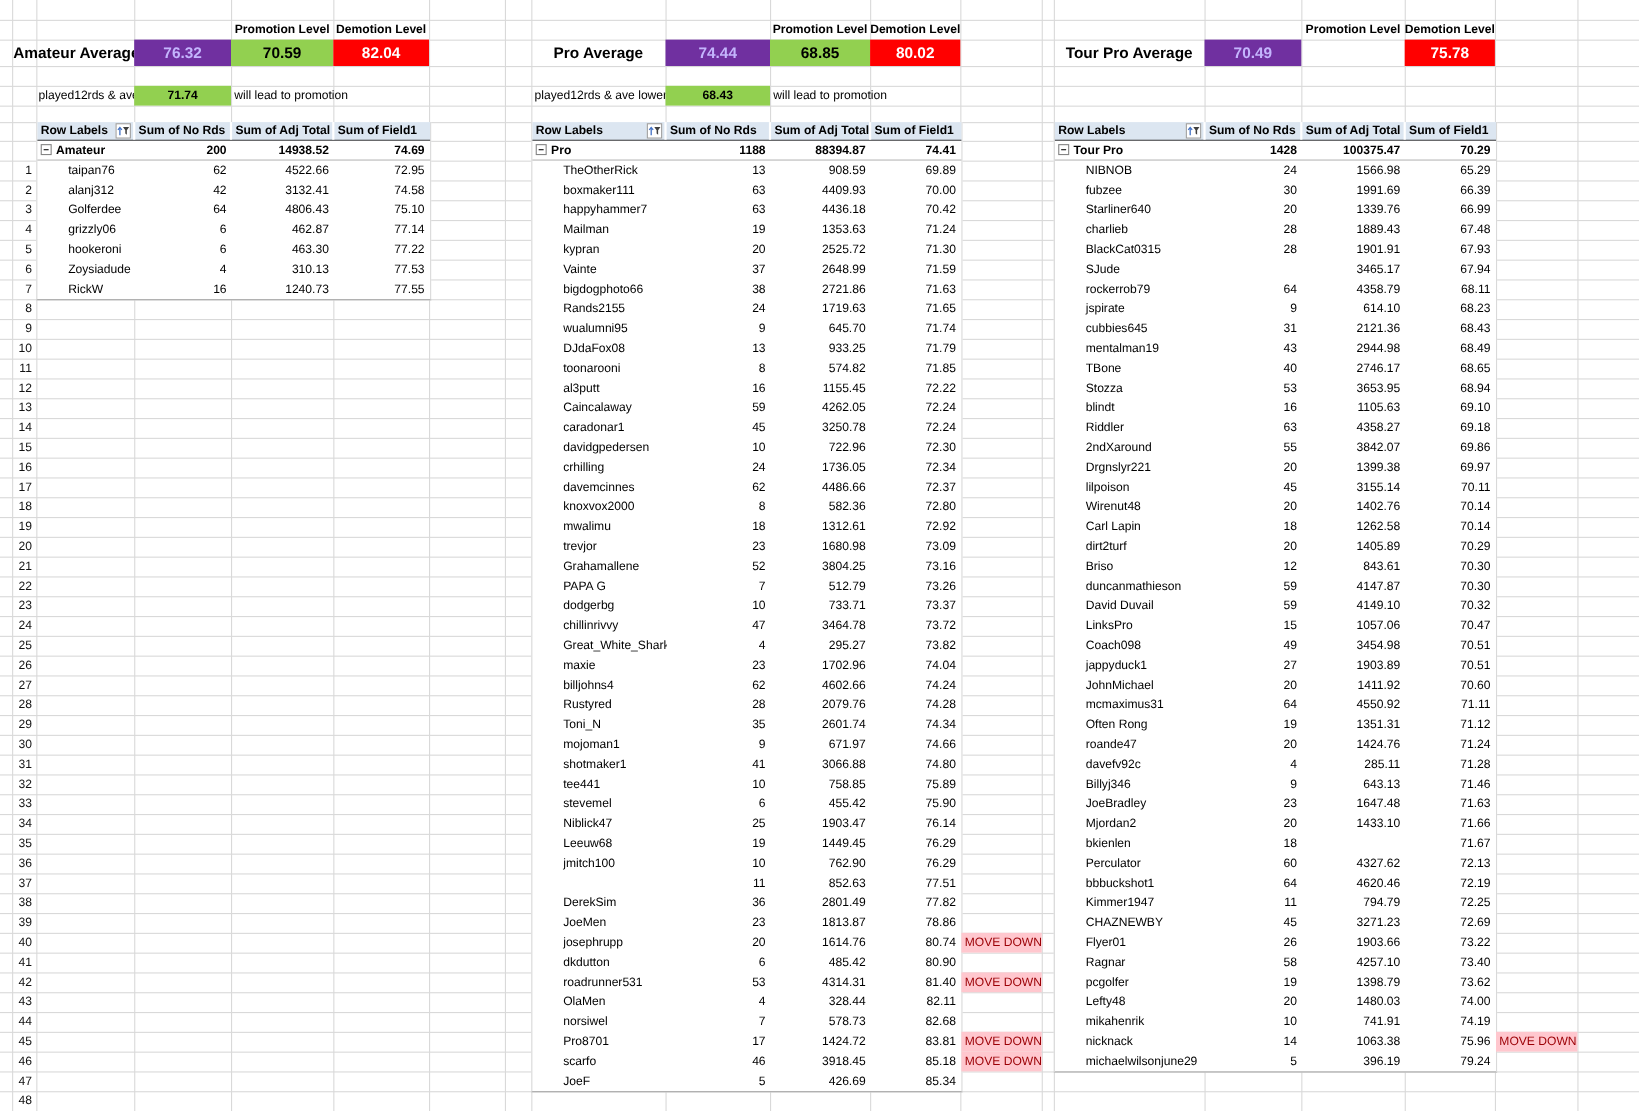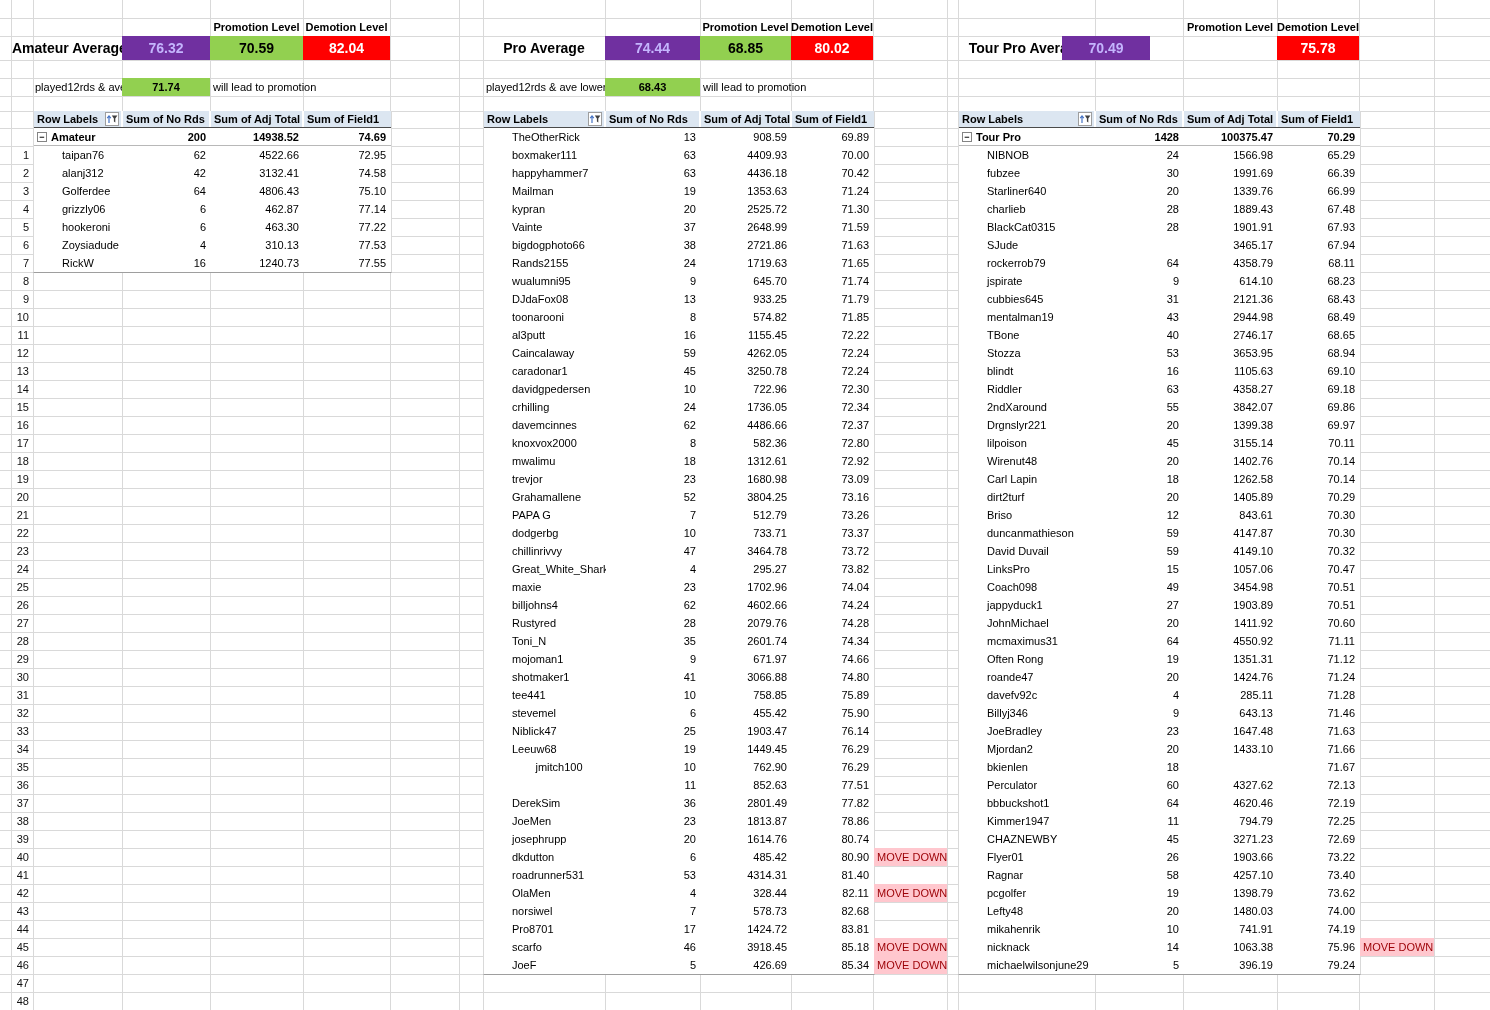--- a/index.html
+++ b/index.html
@@ -188,21 +188,21 @@
   <div class="band-cell purple" style="left:605px;top:36px;width:95px">74.44</div>
   <div class="band-head" style="left:700px;top:18px;width:91px">Promotion Level</div>
   <div class="band-cell green" style="left:700px;top:36px;width:91px">68.85</div>
   <div class="band-head" style="left:791px;top:18px;width:82px">Demotion Level</div>
   <div class="band-cell red" style="left:791px;top:36px;width:82px">80.02</div>
   <div class="note-label" style="left:486px;top:78px;width:119px">played12rds &amp; ave lower than</div>
   <div class="note-cell" style="left:605px;top:78px;width:95px">68.43</div>
   <div class="note-suffix" style="left:703px;top:78px">will lead to promotion</div>
 
   <div class="band-label center" style="left:958px;top:36px;width:137px">Tour Pro Average</div>
-  <div class="band-cell purple" style="left:1062px;top:36px;width:88px">70.49</div>
+  <div class="band-cell purple" style="left:1095px;top:36px;width:88px">70.49</div>
   <div class="band-head" style="left:1183px;top:18px;width:94px">Promotion Level</div>
   <div class="band-head" style="left:1277px;top:18px;width:82px">Demotion Level</div>
   <div class="band-cell red" style="left:1277px;top:36px;width:82px">75.78</div>
 
   <div class="pivot" id="pivot0" style="left: 33px; width: 359px;">
       <div class="phead">
         <div class="ph" style="flex: 0 0 89px;"><span>Row Labels</span><div class="fbtn"><svg width="12" height="12" viewBox="0 0 12 12">
               <path d="M3 10V3.4" stroke="#4472C4" stroke-width="1.2" fill="none"></path>
               <path d="M1.2 5.1 L3 3 L4.8 5.1" stroke="#4472C4" stroke-width="1.2" fill="none"></path>
               <path d="M5.8 2.5h5.6L9.3 5.4v4.2L7.9 8.4V5.4z" fill="#3f3f3f"></path>
@@ -264,20 +264,26 @@
       <div class="phead">
         <div class="ph" style="flex: 0 0 122px;"><span>Row Labels</span><div class="fbtn"><svg width="12" height="12" viewBox="0 0 12 12">
               <path d="M3 10V3.4" stroke="#4472C4" stroke-width="1.2" fill="none"></path>
               <path d="M1.2 5.1 L3 3 L4.8 5.1" stroke="#4472C4" stroke-width="1.2" fill="none"></path>
               <path d="M5.8 2.5h5.6L9.3 5.4v4.2L7.9 8.4V5.4z" fill="#3f3f3f"></path>
             </svg></div></div>
         <div class="ph" style="flex: 0 0 95px;">Sum of No Rds</div>
         <div class="ph" style="flex: 0 0 91px;">Sum of Adj Total</div>
         <div class="ph" style="flex: 0 0 82px;">Sum of Field1</div>
       </div>
+      <div class="ptot">
+        <div class="cell ctotname" style="flex: 0 0 122px;"><span class="mbox">−</span><span>Pro</span></div>
+        <div class="cell cnum" style="flex: 0 0 95px;">1188</div>
+        <div class="cell cnum" style="flex: 0 0 91px;">88394.87</div>
+        <div class="cell cnum" style="flex: 0 0 82px;">74.41</div>
+      </div>
       <div class="prow">
         <div class="cell cname" style="flex: 0 0 122px;">TheOtherRick</div>
         <div class="cell cnum" style="flex: 0 0 95px;">13</div>
         <div class="cell cnum" style="flex: 0 0 91px;">908.59</div>
         <div class="cell cnum" style="flex: 0 0 82px;">69.89</div>
       </div>
       <div class="prow">
         <div class="cell cname" style="flex: 0 0 122px;">boxmaker111</div>
         <div class="cell cnum" style="flex: 0 0 95px;">63</div>
         <div class="cell cnum" style="flex: 0 0 91px;">4409.93</div>
@@ -475,21 +481,21 @@
         <div class="cell cnum" style="flex: 0 0 91px;">1903.47</div>
         <div class="cell cnum" style="flex: 0 0 82px;">76.14</div>
       </div>
       <div class="prow">
         <div class="cell cname" style="flex: 0 0 122px;">Leeuw68</div>
         <div class="cell cnum" style="flex: 0 0 95px;">19</div>
         <div class="cell cnum" style="flex: 0 0 91px;">1449.45</div>
         <div class="cell cnum" style="flex: 0 0 82px;">76.29</div>
       </div>
       <div class="prow">
-        <div class="cell cname" style="flex: 0 0 122px; text-align: center;">jmitch100</div>
+        <div class="cell cname" style="flex: 0 0 122px;">jmitch100</div>
         <div class="cell cnum" style="flex: 0 0 95px;">10</div>
         <div class="cell cnum" style="flex: 0 0 91px;">762.90</div>
         <div class="cell cnum" style="flex: 0 0 82px;">76.29</div>
       </div>
       <div class="prow">
         <div class="cell cname" style="flex: 0 0 122px; margin-top: 20px;">painterman48</div>
         <div class="cell cnum" style="flex: 0 0 95px;">11</div>
         <div class="cell cnum" style="flex: 0 0 91px;">852.63</div>
         <div class="cell cnum" style="flex: 0 0 82px;">77.51</div>
       </div>

